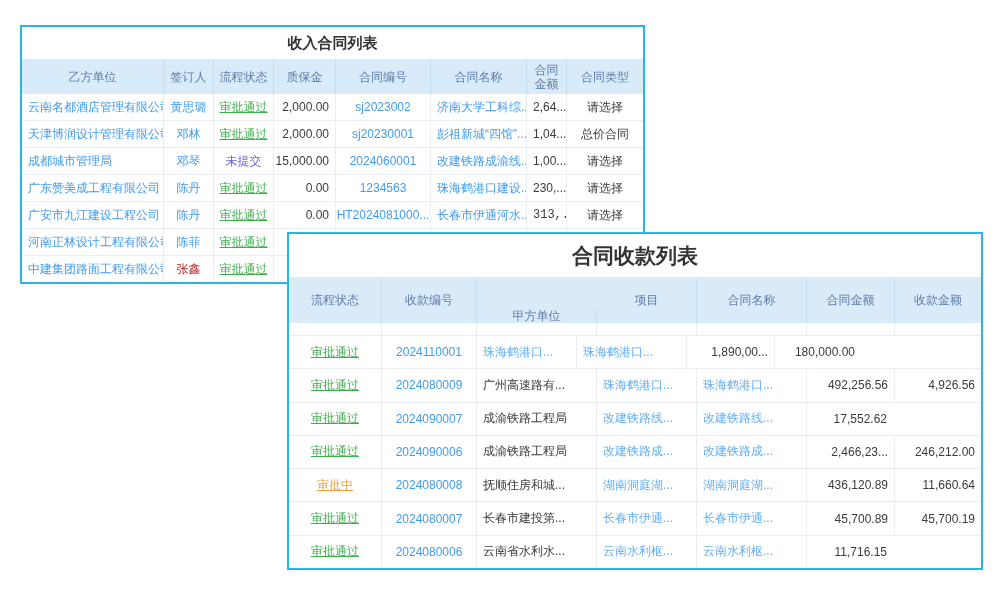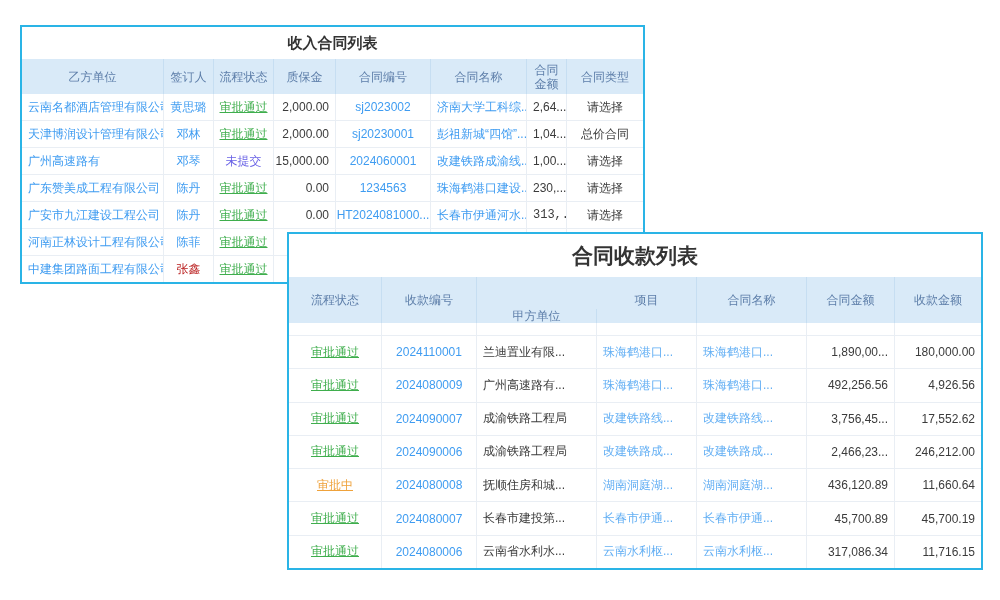--- a/index.html
+++ b/index.html
@@ -85,21 +85,21 @@
           <div class="bcell al" style="width: 142px; flex: 0 0 142px; color: rgb(63, 156, 241);">天津博润设计管理有限公司</div>
           <div class="bcell ac" style="width: 50px; flex: 0 0 50px; color: rgb(63, 156, 241);">邓林</div>
           <div class="bcell ac underline" style="width: 60px; flex: 0 0 60px; color: rgb(63, 174, 77);">审批通过</div>
           <div class="bcell ar" style="width: 62px; flex: 0 0 62px; color: rgb(59, 59, 59);">2,000.00</div>
           <div class="bcell ac" style="width: 95px; flex: 0 0 95px; color: rgb(63, 156, 241);">sj20230001</div>
           <div class="bcell al" style="width: 96px; flex: 0 0 96px; color: rgb(63, 156, 241);">彭祖新城“四馆”...</div>
           <div class="bcell al" style="width: 40px; flex: 0 0 40px; color: rgb(59, 59, 59);">1,04...</div>
           <div class="bcell ac" style="width: 76px; flex: 0 0 76px; color: rgb(59, 59, 59);">总价合同</div>
         </div>
         <div class="brow">
-          <div class="bcell al" style="width: 142px; flex: 0 0 142px; color: rgb(63, 156, 241);">广州高速路有</div>
+          <div class="bcell al" style="width: 142px; flex: 0 0 142px; color: rgb(63, 156, 241);">成都城市管理局</div>
           <div class="bcell ac" style="width: 50px; flex: 0 0 50px; color: rgb(63, 156, 241);">邓琴</div>
           <div class="bcell ac" style="width: 60px; flex: 0 0 60px; color: rgb(106, 99, 230);">未提交</div>
           <div class="bcell ar" style="width: 62px; flex: 0 0 62px; color: rgb(59, 59, 59);">15,000.00</div>
           <div class="bcell ac" style="width: 95px; flex: 0 0 95px; color: rgb(63, 156, 241);">2024060001</div>
           <div class="bcell al" style="width: 96px; flex: 0 0 96px; color: rgb(63, 156, 241);">改建铁路成渝线...</div>
           <div class="bcell al" style="width: 40px; flex: 0 0 40px; color: rgb(59, 59, 59);">1,00...</div>
           <div class="bcell ac" style="width: 76px; flex: 0 0 76px; color: rgb(59, 59, 59);">请选择</div>
         </div>
         <div class="brow">
           <div class="bcell al" style="width: 142px; flex: 0 0 142px; color: rgb(63, 156, 241); font-family: Liberation Serif, serif;">广东赞美成工程有限公司</div>
@@ -163,42 +163,40 @@
           <div class="bcell" style="width: 95px; flex: 0 0 95px;"></div>
           <div class="bcell" style="width: 120px; flex: 0 0 120px;"></div>
           <div class="bcell" style="width: 100px; flex: 0 0 100px;"></div>
           <div class="bcell" style="width: 110px; flex: 0 0 110px;"></div>
           <div class="bcell" style="width: 88px; flex: 0 0 88px;"></div>
           <div class="bcell" style="width: 86px; flex: 0 0 86px;"></div>
         </div>
         <div class="brow">
           <div class="bcell ac underline" style="width: 93px; flex: 0 0 93px; color: rgb(63, 174, 77);">审批通过</div>
           <div class="bcell ac" style="width: 95px; flex: 0 0 95px; color: rgb(63, 156, 241);">2024110001</div>
-          <div class="bcell al" style="width: 120px; flex: 0 0 120px; color: rgb(59, 59, 59);">兰迪置业有限...</div>
           <div class="bcell al" style="width: 100px; flex: 0 0 100px; color: rgb(99, 175, 244);">珠海鹤港口...</div>
           <div class="bcell al" style="width: 110px; flex: 0 0 110px; color: rgb(99, 175, 244);">珠海鹤港口...</div>
           <div class="bcell ar" style="width: 88px; flex: 0 0 88px; color: rgb(59, 59, 59);">1,890,00...</div>
           <div class="bcell ar" style="width: 86px; flex: 0 0 86px; color: rgb(59, 59, 59);">180,000.00</div>
         </div>
         <div class="brow">
           <div class="bcell ac underline" style="width: 93px; flex: 0 0 93px; color: rgb(63, 174, 77);">审批通过</div>
           <div class="bcell ac" style="width: 95px; flex: 0 0 95px; color: rgb(63, 156, 241);">2024080009</div>
           <div class="bcell al" style="width: 120px; flex: 0 0 120px; color: rgb(59, 59, 59);">广州高速路有...</div>
           <div class="bcell al" style="width: 100px; flex: 0 0 100px; color: rgb(99, 175, 244);">珠海鹤港口...</div>
           <div class="bcell al" style="width: 110px; flex: 0 0 110px; color: rgb(99, 175, 244);">珠海鹤港口...</div>
           <div class="bcell ar" style="width: 88px; flex: 0 0 88px; color: rgb(59, 59, 59);">492,256.56</div>
           <div class="bcell ar" style="width: 86px; flex: 0 0 86px; color: rgb(59, 59, 59);">4,926.56</div>
         </div>
         <div class="brow">
           <div class="bcell ac underline" style="width: 93px; flex: 0 0 93px; color: rgb(63, 174, 77);">审批通过</div>
           <div class="bcell ac" style="width: 95px; flex: 0 0 95px; color: rgb(63, 156, 241);">2024090007</div>
           <div class="bcell al" style="width: 120px; flex: 0 0 120px; color: rgb(59, 59, 59);">成渝铁路工程局</div>
           <div class="bcell al" style="width: 100px; flex: 0 0 100px; color: rgb(99, 175, 244);">改建铁路线...</div>
           <div class="bcell al" style="width: 110px; flex: 0 0 110px; color: rgb(99, 175, 244);">改建铁路线...</div>
-          <div class="bcell ar" style="width: 88px; flex: 0 0 88px; color: rgb(59, 59, 59);">3,756,45...</div>
           <div class="bcell ar" style="width: 86px; flex: 0 0 86px; color: rgb(59, 59, 59);">17,552.62</div>
         </div>
         <div class="brow">
           <div class="bcell ac underline" style="width: 93px; flex: 0 0 93px; color: rgb(63, 174, 77);">审批通过</div>
           <div class="bcell ac" style="width: 95px; flex: 0 0 95px; color: rgb(63, 156, 241);">2024090006</div>
           <div class="bcell al" style="width: 120px; flex: 0 0 120px; color: rgb(59, 59, 59);">成渝铁路工程局</div>
           <div class="bcell al" style="width: 100px; flex: 0 0 100px; color: rgb(99, 175, 244);">改建铁路成...</div>
           <div class="bcell al" style="width: 110px; flex: 0 0 110px; color: rgb(99, 175, 244);">改建铁路成...</div>
           <div class="bcell ar" style="width: 88px; flex: 0 0 88px; color: rgb(59, 59, 59);">2,466,23...</div>
           <div class="bcell ar" style="width: 86px; flex: 0 0 86px; color: rgb(59, 59, 59);">246,212.00</div>
@@ -220,18 +218,17 @@
           <div class="bcell al" style="width: 110px; flex: 0 0 110px; color: rgb(99, 175, 244);">长春市伊通...</div>
           <div class="bcell ar" style="width: 88px; flex: 0 0 88px; color: rgb(59, 59, 59);">45,700.89</div>
           <div class="bcell ar" style="width: 86px; flex: 0 0 86px; color: rgb(59, 59, 59);">45,700.19</div>
         </div>
         <div class="brow">
           <div class="bcell ac underline" style="width: 93px; flex: 0 0 93px; color: rgb(63, 174, 77);">审批通过</div>
           <div class="bcell ac" style="width: 95px; flex: 0 0 95px; color: rgb(63, 156, 241);">2024080006</div>
           <div class="bcell al" style="width: 120px; flex: 0 0 120px; color: rgb(59, 59, 59);">云南省水利水...</div>
           <div class="bcell al" style="width: 100px; flex: 0 0 100px; color: rgb(99, 175, 244);">云南水利枢...</div>
           <div class="bcell al" style="width: 110px; flex: 0 0 110px; color: rgb(99, 175, 244);">云南水利枢...</div>
-          <div class="bcell ar" style="width: 88px; flex: 0 0 88px; color: rgb(59, 59, 59);">317,086.34</div>
           <div class="bcell ar" style="width: 86px; flex: 0 0 86px; color: rgb(59, 59, 59);">11,716.15</div>
         </div>
       </div>
     </div>
 </div>
 
 </body></html>

